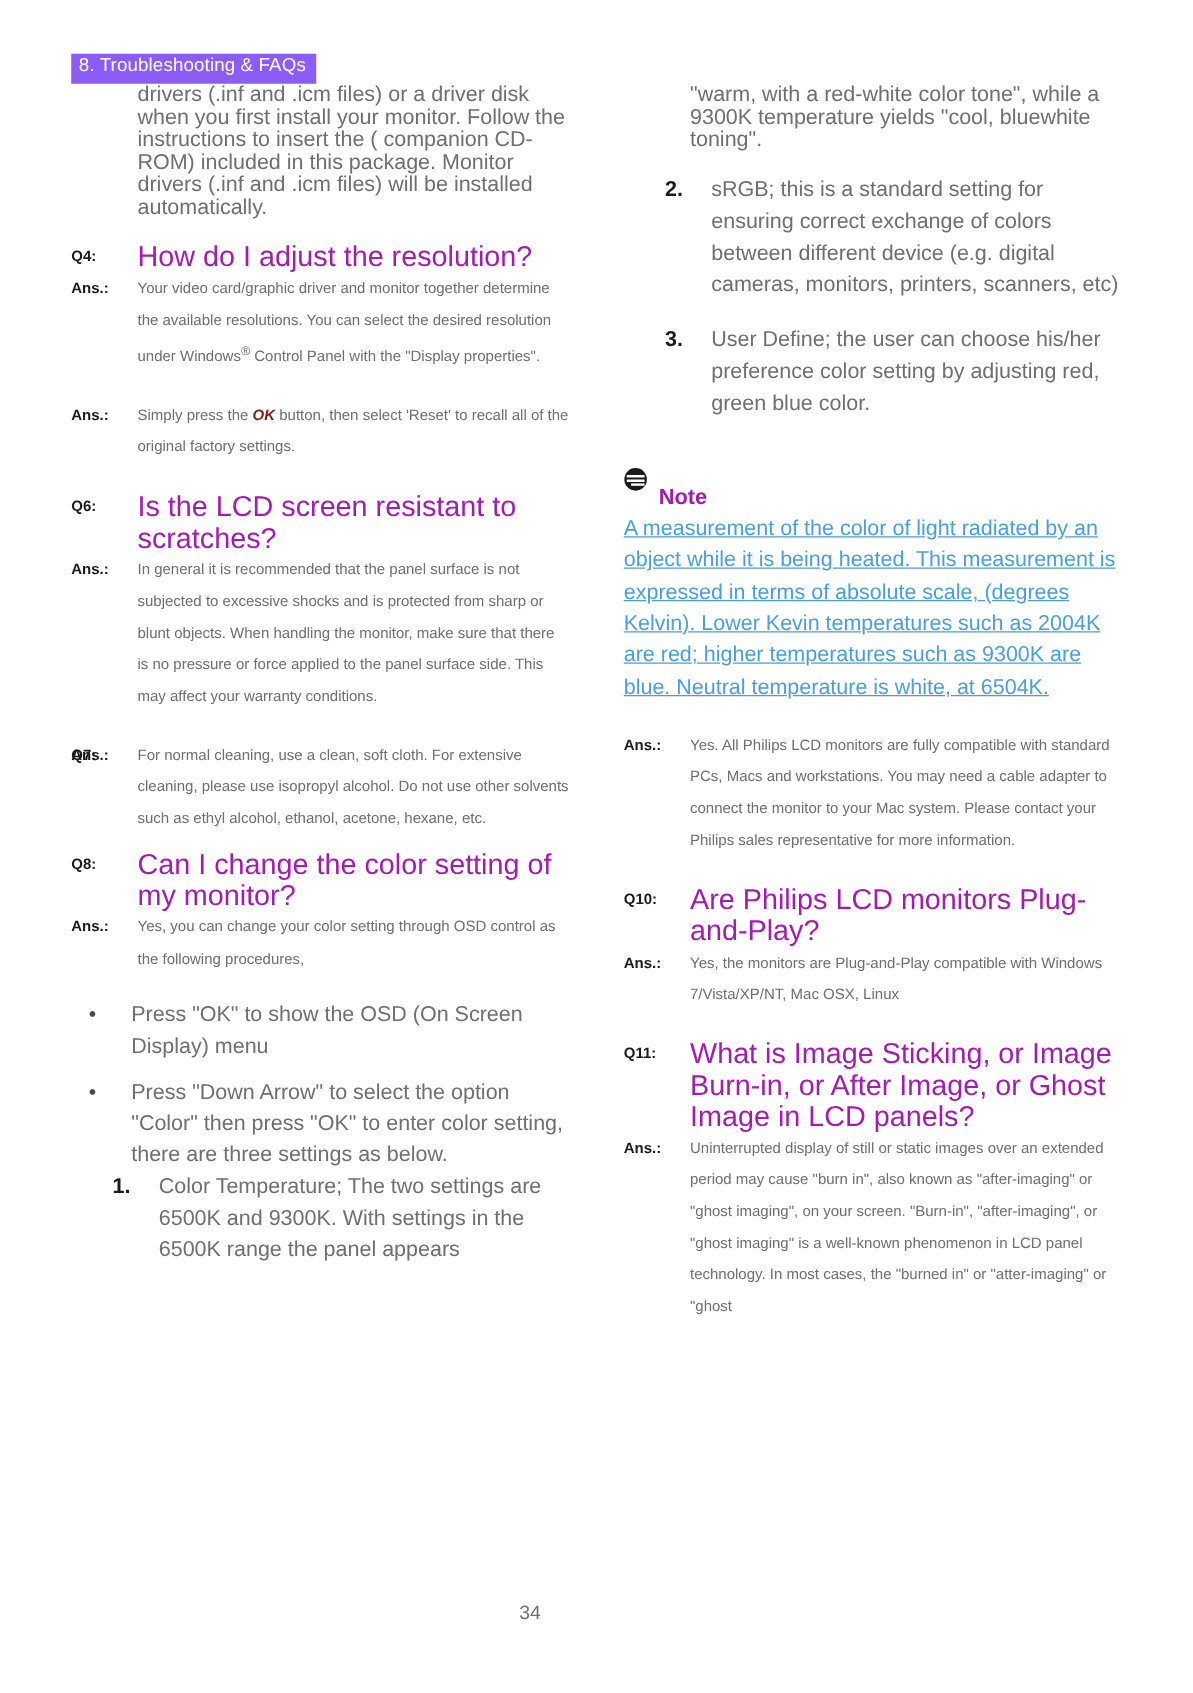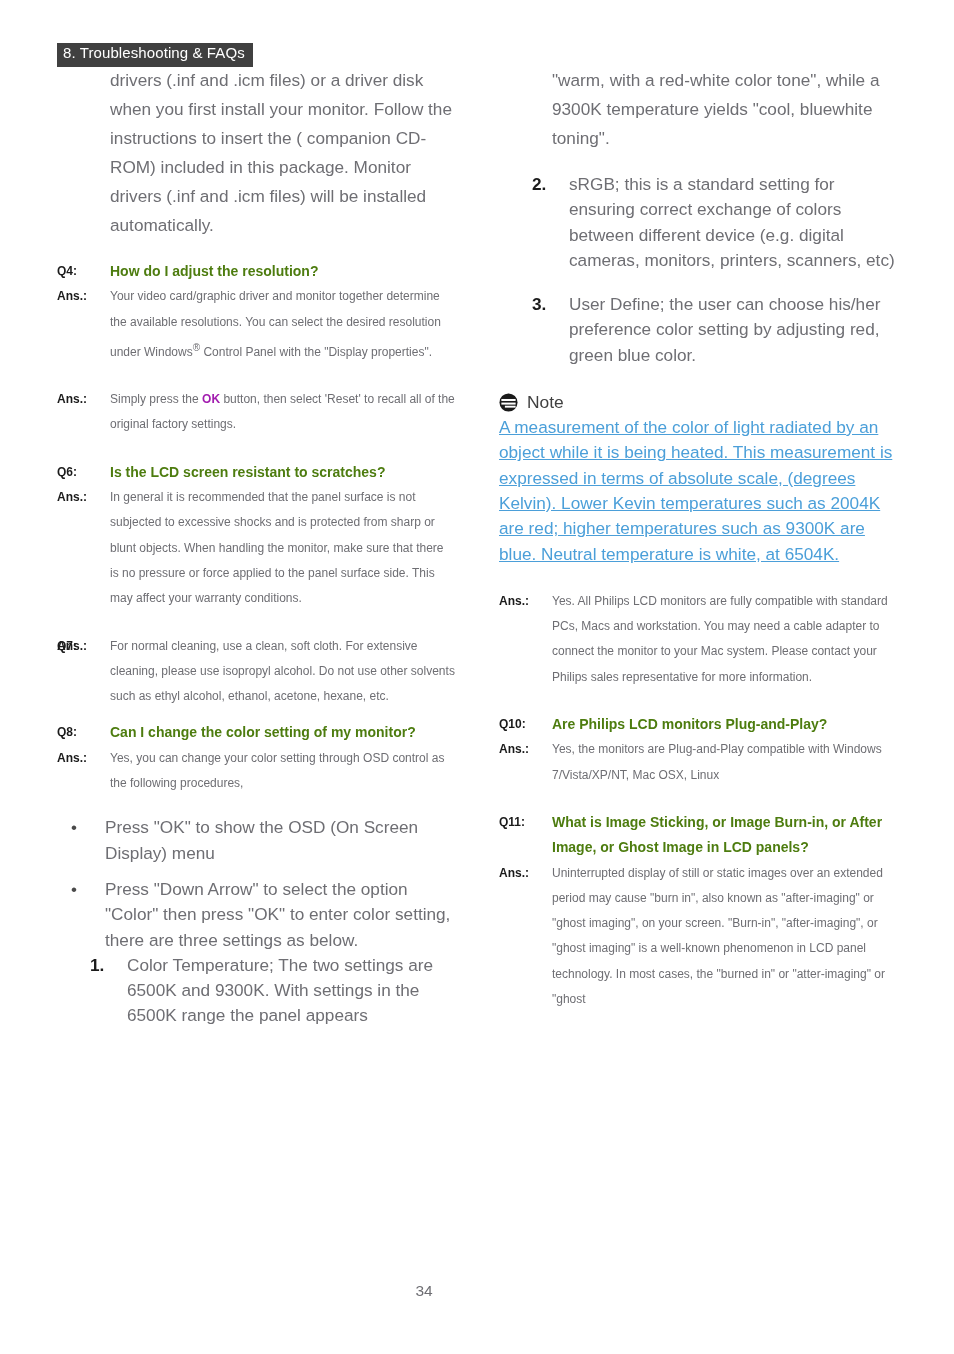--- a/index.html
+++ b/index.html
@@ -18,21 +18,21 @@
 
   
   .page-header {
     position: absolute;
     left: 57px;
     top: 43px;
     height: 24px;
     display: inline-flex;
     align-items: center;
     padding: 0 8px 5px 6px;
-    background: #404040;
+    background: #8b5cf6;
     color: #ffffff;
     font-size: 15px;
     letter-spacing: 0.1px;
     white-space: nowrap;
   }
 
   
   .columns {
     position: absolute;
     left: 0;
@@ -44,21 +44,21 @@
     top: 0;
     width: 398px;
   }
   .col-left  { left: 57px; }
   .col-right { left: 499px; }
 
   
   .para {
     color: #6e6e73;
     font-size: 17.2px;
-    line-height: 29px;
+    line-height: 18px;
     margin: 0;
   }
   .para.indent {
     margin-left: 53px;
   }
 
   
   .qa {
     position: relative;
     margin: 0;
@@ -68,34 +68,35 @@
     position: absolute;
     left: 0;
     top: 0;
     font-weight: bold;
     color: #1b1b1b;
     font-size: 12px;
     line-height: 25.3px;
     white-space: nowrap;
   }
   .qa .q-text {
-    font-weight: bold;
-    color: #4d7c0f;
-    font-size: 14px;
+    font-weight: normal;
+    color: #a21caf;
+    font-size: 23px;
     line-height: 25.3px;
   }
   .qa .a-text {
     color: #6e6e73;
     font-size: 12px;
     line-height: 25.3px;
   }
   .qa .a-text b,
   .para b {
-    color: #a21caf;
+    color: #7f1d1d;
     font-weight: bold;
+    font-style: italic;
   }
 
   .gap-s  { height: 11px; }
   .gap-m  { height: 19px; }
   .gap-l  { height: 22px; }
 
   
   .bullet {
     position: relative;
     padding-left: 35px;
@@ -139,24 +140,25 @@
     gap: 9px;
     margin-bottom: 1px;
   }
   .note-icon {
     width: 19px;
     height: 19px;
     flex: 0 0 19px;
     display: block;
   }
   .note-title {
-    color: #404040;
-    font-weight: normal;
+    color: #a21caf;
+    font-weight: bold;
     font-size: 17.4px;
     line-height: 24px;
+    margin-top: 28px;
   }
   .note-body {
     color: #4b9fd9;
     font-size: 17.2px;
     line-height: 25.3px;
     text-decoration: underline;
   }
 
   
   .page-number {
@@ -283,21 +285,21 @@
         </svg>
         <span class="note-title">Note</span>
       </div>
       <div class="note-body">A measurement of the color of light radiated by an object while it is being heated. This measurement is expressed in terms of absolute scale, (degrees Kelvin). Lower Kevin temperatures such as 2004K are red; higher temperatures such as 9300K are blue. Neutral temperature is white, at 6504K.</div>
     </div>
 
     <div class="gap-l"></div>
 
     <div class="qa">
       <span class="lbl">Ans.:</span>
-      <span class="a-text">Yes. All Philips LCD monitors are fully compatible with standard PCs, Macs and workstation. You may need a cable adapter to connect the monitor to your Mac system. Please contact your Philips sales representative for more information.</span>
+      <span class="a-text">Yes. All Philips LCD monitors are fully compatible with standard PCs, Macs and workstations. You may need a cable adapter to connect the monitor to your Mac system. Please contact your Philips sales representative for more information.</span>
     </div>
 
     <div class="gap-l"></div>
 
     <div class="qa">
       <span class="lbl">Q10:</span>
       <span class="q-text">Are Philips LCD monitors Plug-and-Play?</span>
     </div>
     <div class="qa">
       <span class="lbl">Ans.:</span>

